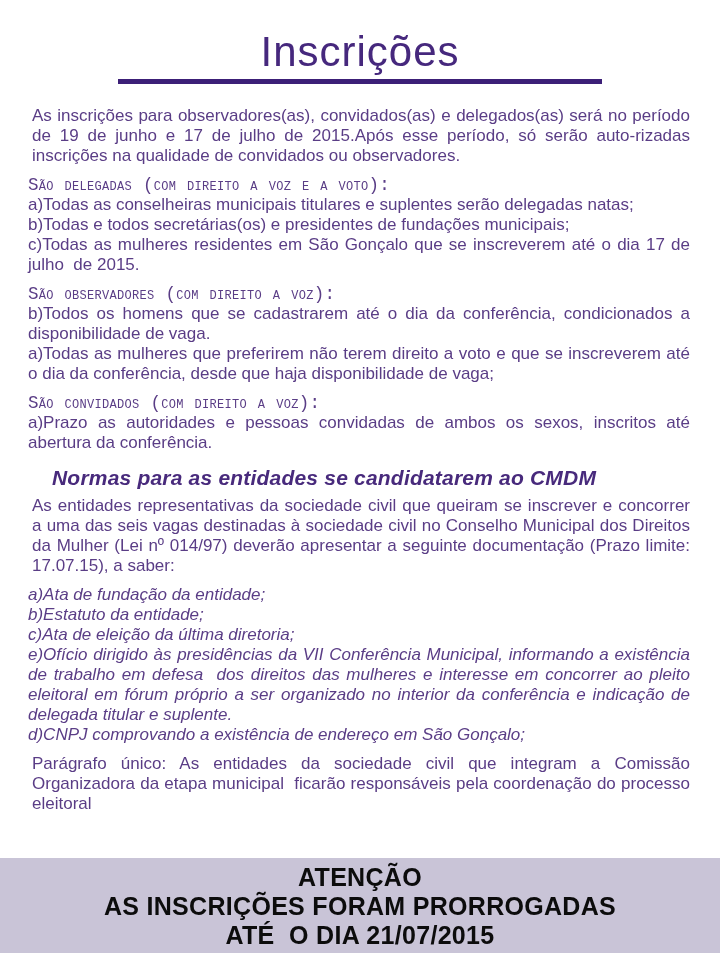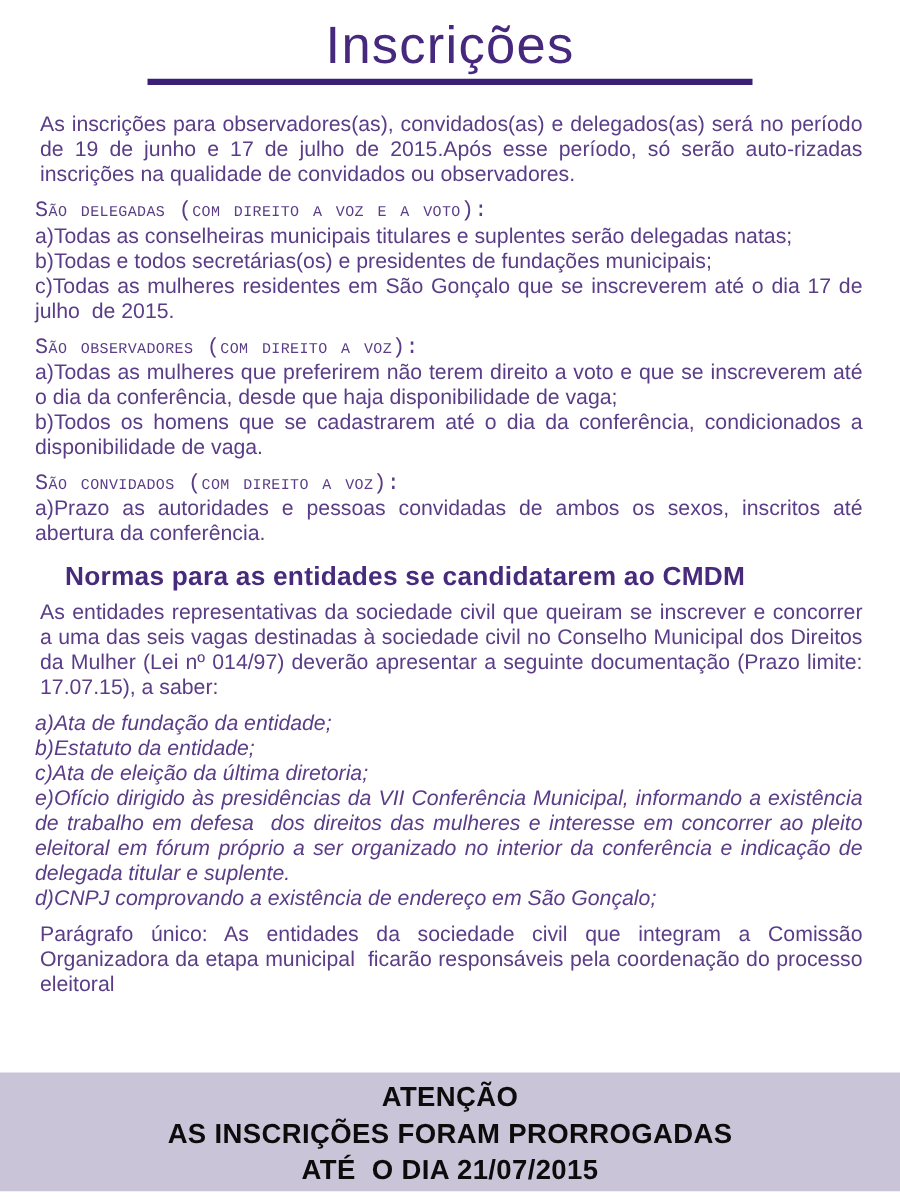--- a/index.html
+++ b/index.html
@@ -5,21 +5,21 @@
   html, body { margin: 0; padding: 0; }
   body {
     width: 720px; height: 960px;
     background: #ffffff;
     font-family: "Liberation Sans", sans-serif;
     position: relative;
     overflow: hidden;
   }
   .page { width: 720px; height: 960px; position: relative; }
 
-  header { padding-top: 12px; }
+  header { padding-top: 28px; }
   h1.title {
     margin: 0;
     text-align: center;
     font-size: 42px;
     font-weight: 400;
     letter-spacing: 1px;
     color: #46287d;
     line-height: 1.15;
   }
   .rule {
@@ -53,35 +53,36 @@
     text-align: justify;
     margin: 0;
     white-space: pre-wrap;
   }
   .norms-heading {
     font-size: 21px;
     font-weight: bold;
     color: #482a7c;
     margin: 15px 0 8px 24px;
     letter-spacing: 0.2px;
+    font-style: italic;
   }
   .docs { margin: 0 0 9px 0; font-style: italic; }
   .final-para { margin-bottom: 0; }
 
   .banner {
     position: absolute;
     left: 0; top: 858px;
     width: 720px; height: 95px;
     background: #c9c4d7;
     text-align: center;
     box-sizing: border-box;
     padding-top: 5px;
   }
   .banner-line {
-    font-size: 22px;
+    font-size: 25px;
     font-weight: bold;
     line-height: 29px;
     color: #0c0c0c;
     letter-spacing: 0.3px;
     white-space: pre-wrap;
   }
 </style>
 </head>
 <body>
 
@@ -98,22 +99,22 @@
 
     <section class="group">
       <h2 class="sc-header">São delegadas (com direito a voz e a voto):</h2>
       <p class="item">a)Todas as conselheiras municipais titulares e suplentes serão delegadas natas;</p>
       <p class="item">b)Todas e todos secretárias(os) e presidentes de fundações municipais;</p>
       <p class="item">c)Todas as mulheres residentes em São Gonçalo que se inscreverem até o dia 17 de julho  de 2015.</p>
     </section>
 
     <section class="group">
       <h2 class="sc-header">São observadores (com direito a voz):</h2>
+      <p class="item">b)Todos os homens que se cadastrarem até o dia da conferência, condicionados a disponibilidade de vaga.</p>
       <p class="item">a)Todas as mulheres que preferirem não terem direito a voto e que se inscreverem até o dia da conferência, desde que haja disponibilidade de vaga;</p>
-      <p class="item">b)Todos os homens que se cadastrarem até o dia da conferência, condicionados a disponibilidade de vaga.</p>
     </section>
 
     <section class="group">
       <h2 class="sc-header">São convidados (com direito a voz):</h2>
       <p class="item">a)Prazo as autoridades e pessoas convidadas de ambos os sexos, inscritos até abertura da conferência.</p>
     </section>
 
     <h2 class="norms-heading">Normas para as entidades se candidatarem ao CMDM</h2>
 
     <p class="para">As entidades representativas da sociedade civil que queiram se inscrever e concorrer a uma das seis vagas destinadas à sociedade civil no Conselho Municipal dos Direitos da Mulher (Lei nº 014/97) deverão apresentar a seguinte documentação (Prazo limite: 17.07.15), a saber:</p>

